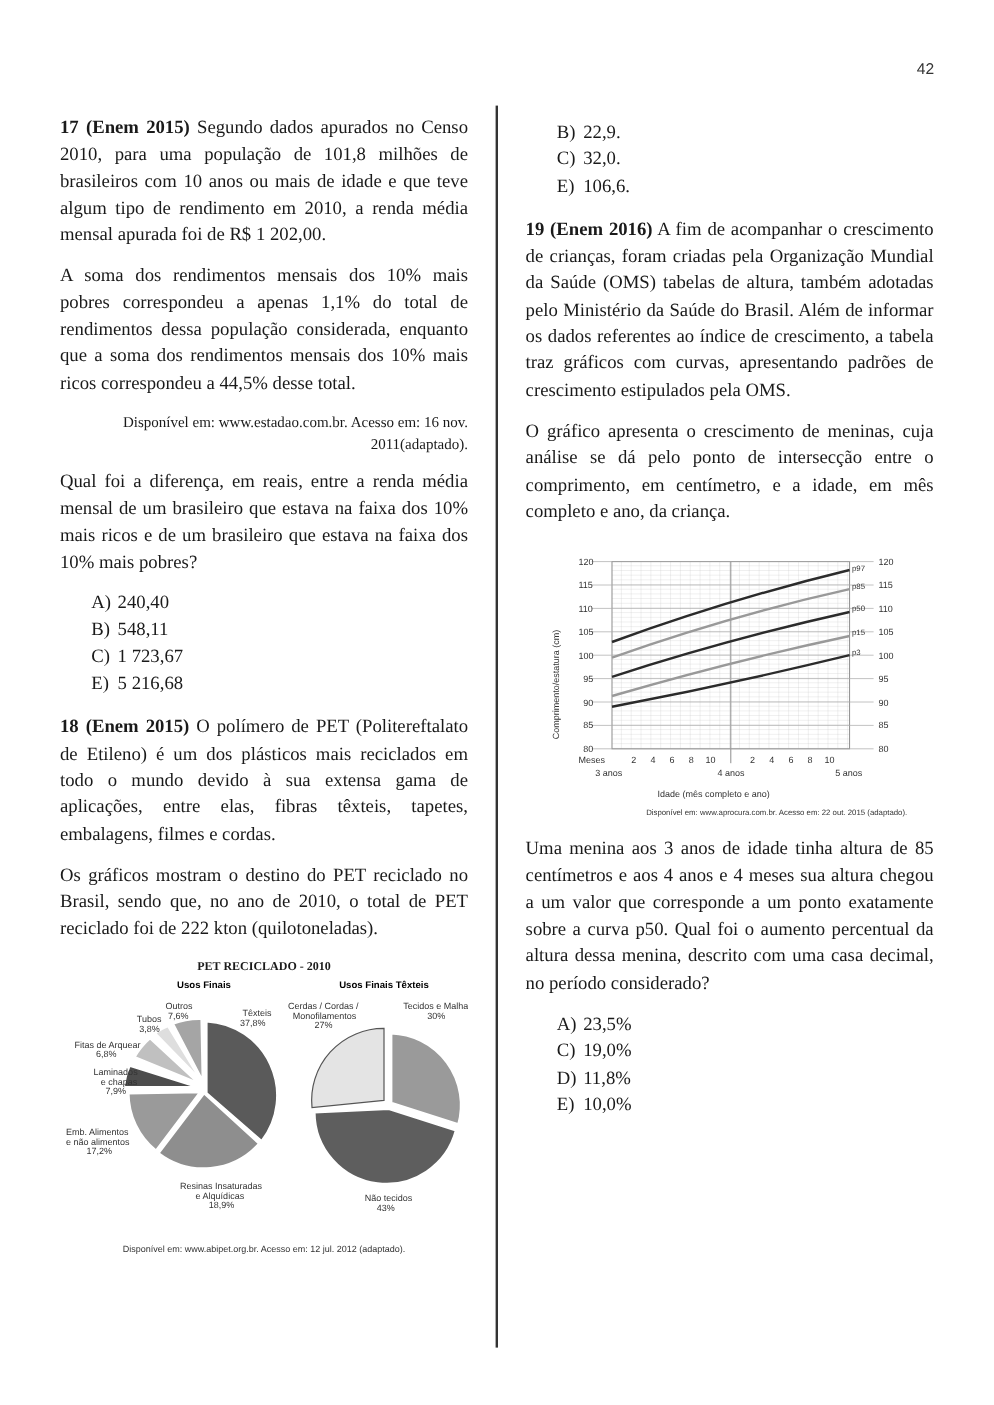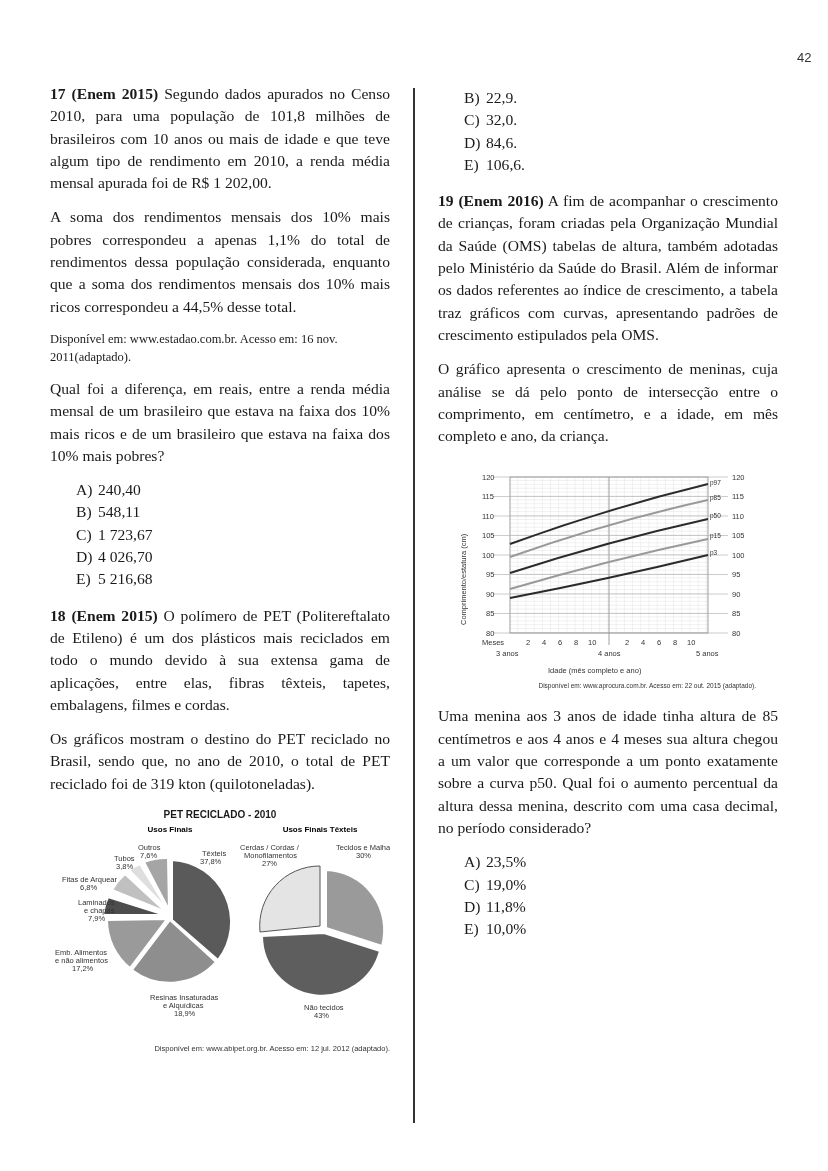--- a/index.html
+++ b/index.html
@@ -1,56 +1,55 @@
 <!DOCTYPE html>
 <html><head>
 <meta charset="utf-8">
 <style>
   html, body { margin: 0; padding: 0; background: #ffffff; }
   body { width: 828px; height: 1171px; position: relative; overflow: hidden;
          font-family: "Liberation Serif", serif; color: #1a1a1a; }
-  .page-num { position: absolute; top: 50px; left: 797px; font-family: "Liberation Sans", sans-serif; font-size: 13px; color: #333; }
+  .page-num { position: absolute; top: 50px; left: 764px; font-family: "Liberation Sans", sans-serif; font-size: 13px; color: #333; }
   .divider { position: absolute; left: 413px; top: 88px; width: 2px; height: 1035px; background: #333; }
-  .col { position: absolute; top: 83px; }
+  .col { position: absolute; top: 96px; }
   .col-left { left: 50px; width: 340px; }
   .col-right { left: 438px; width: 340px; }
   p.q { margin: 0 0 12px 0; font-size: 15.6px; line-height: 22.3px; text-align: justify; }
   p.q b { font-weight: bold; }
-  .src { font-size: 12.5px; line-height: 18px; margin: 0 0 12px 0; }
+  .src { font-size: 12.5px; line-height: 18px; text-align: right; margin: 0 0 12px 0; }
   ul.opts { list-style: none; margin: 4px 0 14px 26px; padding: 0; font-size: 15.6px; line-height: 22.3px; }
   ul.opts li span.l { display: inline-block; width: 22px; }
-  .chart-title { font-family: Liberation Sans, sans-serif; font-weight: bold; font-size: 10px; text-align: center; }
+  .chart-title { font-family: Liberation Serif, serif; font-weight: bold; font-size: 10px; text-align: center; }
   .sub { font-family: "Liberation Sans", sans-serif; font-weight: bold; font-size: 8px; }
   .lbl { font-family: "Liberation Sans", sans-serif; font-size: 7.5px; fill: #333; }
-  .csrc { font-family: "Liberation Sans", sans-serif; font-size: 7.5px; color: #333; text-align: right; }
+  .csrc { font-family: "Liberation Sans", sans-serif; font-size: 7.5px; color: #333; text-align: center; }
 </style>
 </head>
 <body>
 
 <div class="page-num">42</div>
 <div class="divider"></div>
 
 <div class="col col-left">
   <section>
     <p class="q"><b>17 (Enem 2015)</b> <span>Segundo dados apurados no Censo 2010, para uma população de 101,8 milhões de brasileiros com 10 anos ou mais de idade e que teve algum tipo de rendimento em 2010, a renda média mensal apurada foi de R$ 1 202,00.</span></p>
     <p class="q">A soma dos rendimentos mensais dos 10% mais pobres correspondeu a apenas 1,1% do total de rendimentos dessa população considerada, enquanto que a soma dos rendimentos mensais dos 10% mais ricos correspondeu a 44,5% desse total.</p>
     <p class="src">Disponível em: www.estadao.com.br. Acesso em: 16 nov. 2011(adaptado).</p>
     <p class="q">Qual foi a diferença, em reais, entre a renda média mensal de um brasileiro que estava na faixa dos 10% mais ricos e de um brasileiro que estava na faixa dos 10% mais pobres?</p>
     <ul class="opts">
       <li><span class="l">A)</span><span>240,40</span></li>
       <li><span class="l">B)</span><span>548,11</span></li>
       <li><span class="l">C)</span><span>1 723,67</span></li>
-      <li><span class="l">D)</span><span>4 026,70</span></li>
       <li><span class="l">E)</span><span>5 216,68</span></li>
     </ul>
   </section>
 
   <section>
     <p class="q"><b>18 (Enem 2015)</b> <span>O polímero de PET (Politereftalato de Etileno) é um dos plásticos mais reciclados em todo o mundo devido à sua extensa gama de aplicações, entre elas, fibras têxteis, tapetes, embalagens, filmes e cordas.</span></p>
-    <p class="q">Os gráficos mostram o destino do PET reciclado no Brasil, sendo que, no ano de 2010, o total de PET reciclado foi de 319 kton (quilotoneladas).</p>
+    <p class="q">Os gráficos mostram o destino do PET reciclado no Brasil, sendo que, no ano de 2010, o total de PET reciclado foi de 222 kton (quilotoneladas).</p>
 
     <div style="margin-top:14px; width:340px;">
       <div class="chart-title">PET RECICLADO - 2010</div>
       <svg width="340" height="220" viewBox="0 0 340 220">
         <text class="sub" x="120" y="12" text-anchor="middle">Usos Finais</text>
         <text class="sub" x="270" y="12" text-anchor="middle">Usos Finais Têxteis</text>
 
         <g stroke="#fff" stroke-width="2">
           <path d="M122,40 A62,62 0 0 1 168,140 L122,100 Z" fill="#5a5a5a"></path>
           <path d="M120,100 L166,142 A62,62 0 0 1 82,150 Z" fill="#8e8e8e"></path>
@@ -94,21 +93,20 @@
       <div class="csrc">Disponível em: www.abipet.org.br. Acesso em: 12 jul. 2012 (adaptado).</div>
     </div>
   </section>
 </div>
 
 <div class="col col-right">
   <section>
     <ul class="opts">
       <li><span class="l">B)</span><span>22,9.</span></li>
       <li><span class="l">C)</span><span>32,0.</span></li>
-      <li><span class="l">D)</span><span>84,6.</span></li>
       <li><span class="l">E)</span><span>106,6.</span></li>
     </ul>
   </section>
 
   <section>
     <p class="q"><b>19 (Enem 2016)</b> <span>A fim de acompanhar o crescimento de crianças, foram criadas pela Organização Mundial da Saúde (OMS) tabelas de altura, também adotadas pelo Ministério da Saúde do Brasil. Além de informar os dados referentes ao índice de crescimento, a tabela traz gráficos com curvas, apresentando padrões de crescimento estipulados pela OMS.</span></p>
     <p class="q">O gráfico apresenta o crescimento de meninas, cuja análise se dá pelo ponto de intersecção entre o comprimento, em centímetro, e a idade, em mês completo e ano, da criança.</p>
 
     <div style="margin-top:18px;">
       <svg width="340" height="230" viewBox="0 0 340 230">

